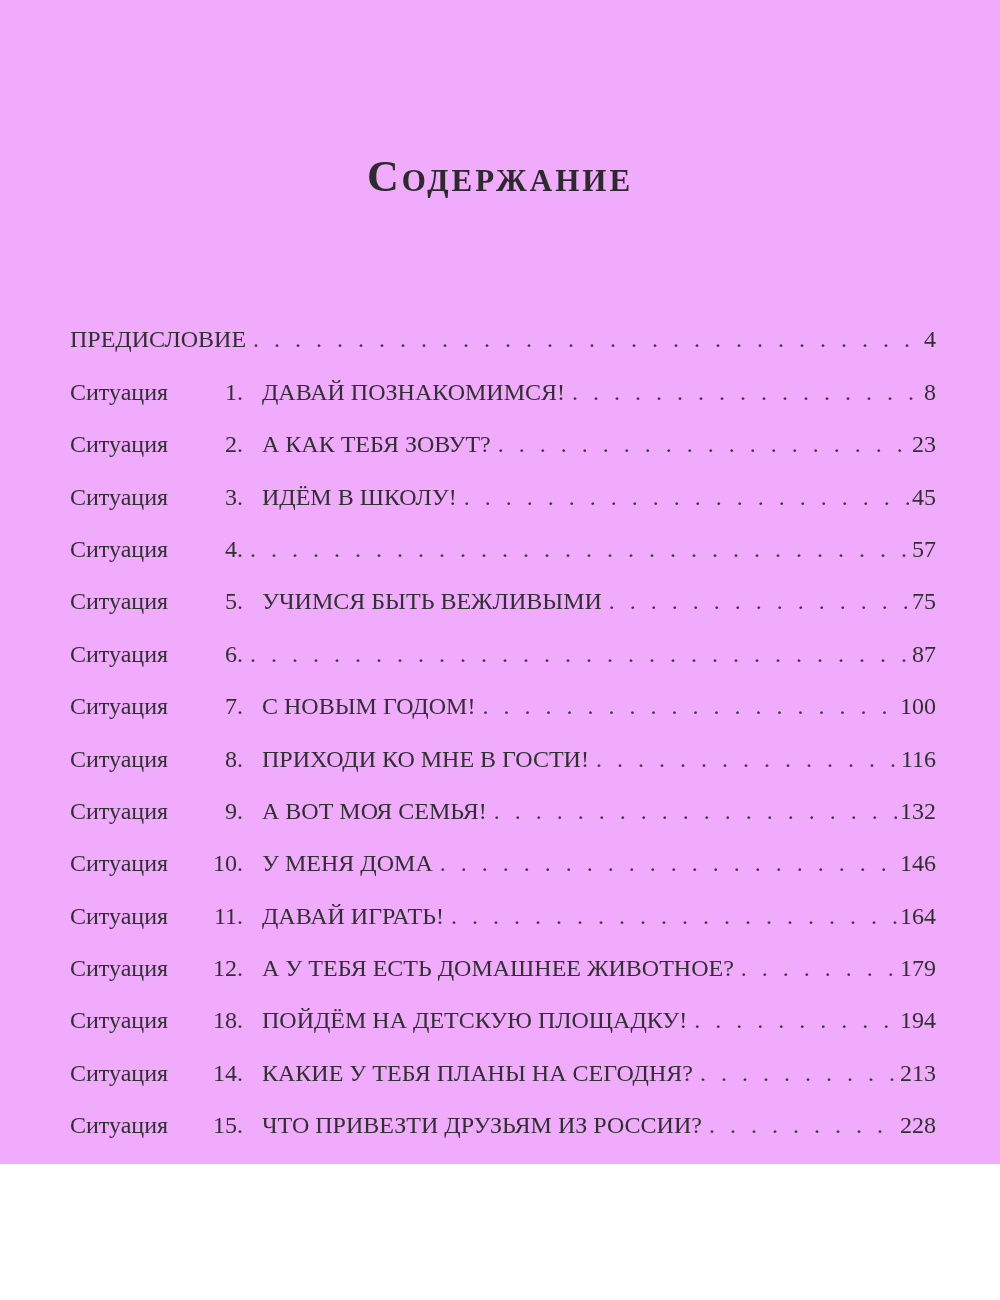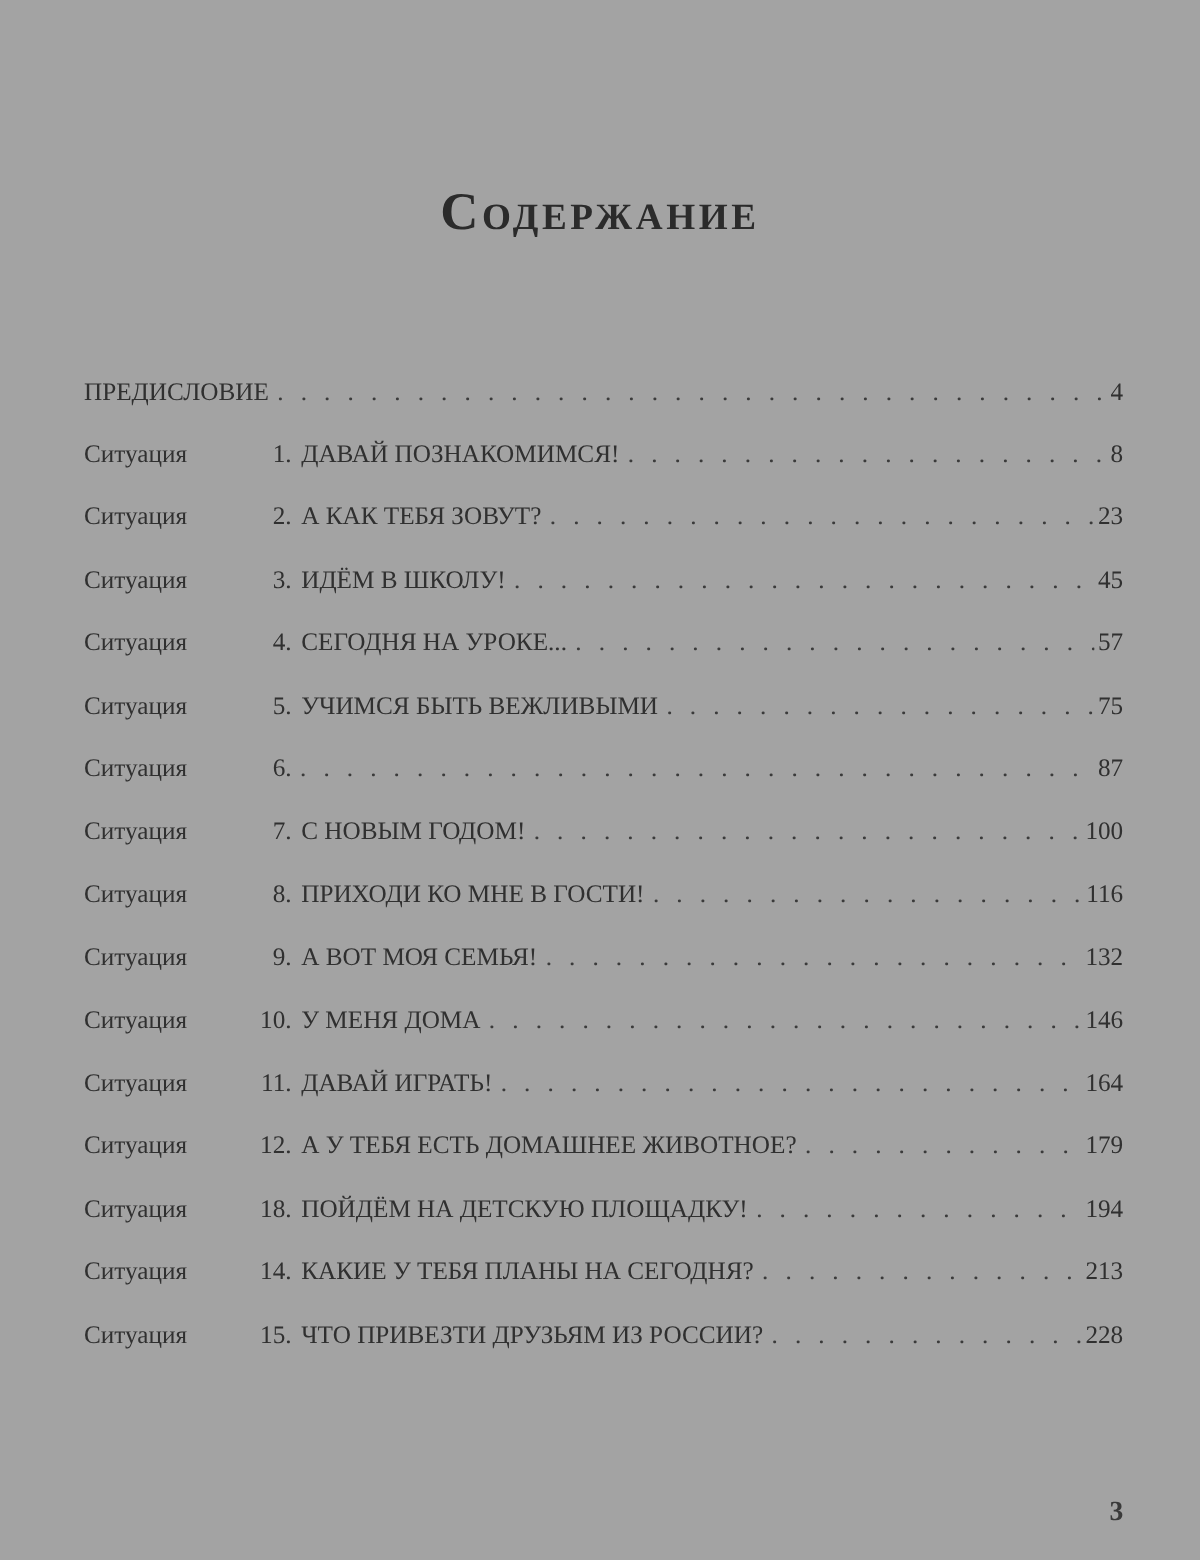--- a/index.html
+++ b/index.html
@@ -3,22 +3,22 @@
 <meta charset="utf-8">
 <style>
   html, body {
     margin: 0;
     padding: 0;
     background: #ffffff;
   }
   .page {
     position: relative;
     width: 1000px;
-    height: 1300px;
-    background: #a3a3a3;
+    height: 1164px;
+    background: #f0abfc;
     font-family: "Liberation Serif", "DejaVu Serif", serif;
     color: #303030;
     overflow: hidden;
   }
   .doc-title {
     position: absolute;
     top: 151px;
     left: 0;
     width: 100%;
     text-align: center;
@@ -29,36 +29,36 @@
     color: #2b2b2b;
   }
   .toc {
     position: absolute;
     left: 70px;
     right: 64px;
     top: 300px;
   }
   .toc-row {
     display: flex;
-    align-items: center;
+    align-items: flex-end;
     height: 52.4px;
-    font-size: 21px;
+    font-size: 24px;
     line-height: 25px;
     white-space: nowrap;
   }
   .lbl { flex: 0 0 auto; }
   .lbl.with-num { width: 135px; font-family: Liberation Serif, serif; }
   .num {
     flex: 0 0 auto;
     width: 38px;
     text-align: right;
   }
   .ttl {
     flex: 0 0 auto;
-    margin-left: 8px;
+    margin-left: 19px;
   }
   .leader {
     flex: 1 1 auto;
     min-width: 0;
     overflow: hidden;
     white-space: nowrap;
     word-spacing: 9px;
     margin-left: 7px;
     color: #3a3a3a;
   }
@@ -111,21 +111,20 @@
       <span class="lbl with-num">Ситуация</span>
       <span class="num">3.</span>
       <span class="ttl">ИДЁМ В ШКОЛУ!</span>
       <span class="leader">. . . . . . . . . . . . . . . . . . . . . . . . . . . . . . . . . . . . . . . . . . . . . . . . . . . . . . . . . . . . . . . . . . . . . . . . . . . . . . . . </span>
       <span class="pgnum">45</span>
     </div>
 
     <div class="toc-row">
       <span class="lbl with-num">Ситуация</span>
       <span class="num">4.</span>
-      <span class="ttl">СЕГОДНЯ НА УРОКЕ...</span>
       <span class="leader">. . . . . . . . . . . . . . . . . . . . . . . . . . . . . . . . . . . . . . . . . . . . . . . . . . . . . . . . . . . . . . . . . . . . . . . . . . . . . . . . </span>
       <span class="pgnum">57</span>
     </div>
 
     <div class="toc-row">
       <span class="lbl with-num">Ситуация</span>
       <span class="num">5.</span>
       <span class="ttl">УЧИМСЯ БЫТЬ ВЕЖЛИВЫМИ</span>
       <span class="leader">. . . . . . . . . . . . . . . . . . . . . . . . . . . . . . . . . . . . . . . . . . . . . . . . . . . . . . . . . . . . . . . . . . . . . . . . . . . . . . . . </span>
       <span class="pgnum">75</span>

